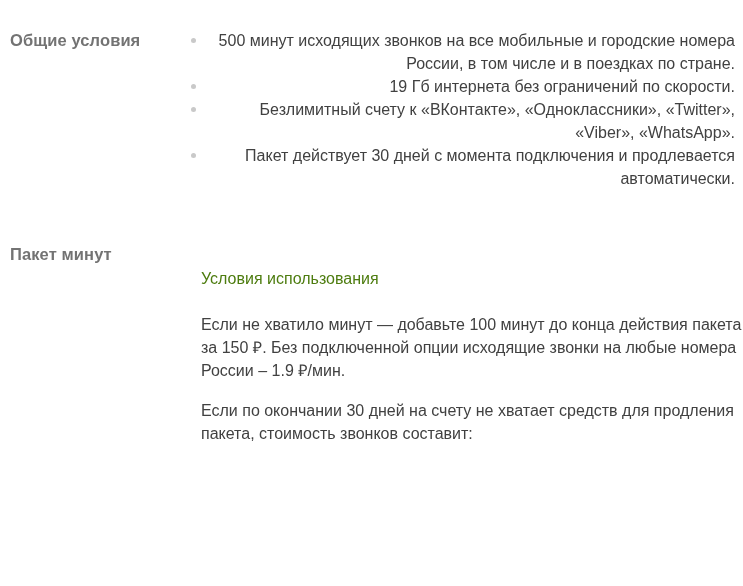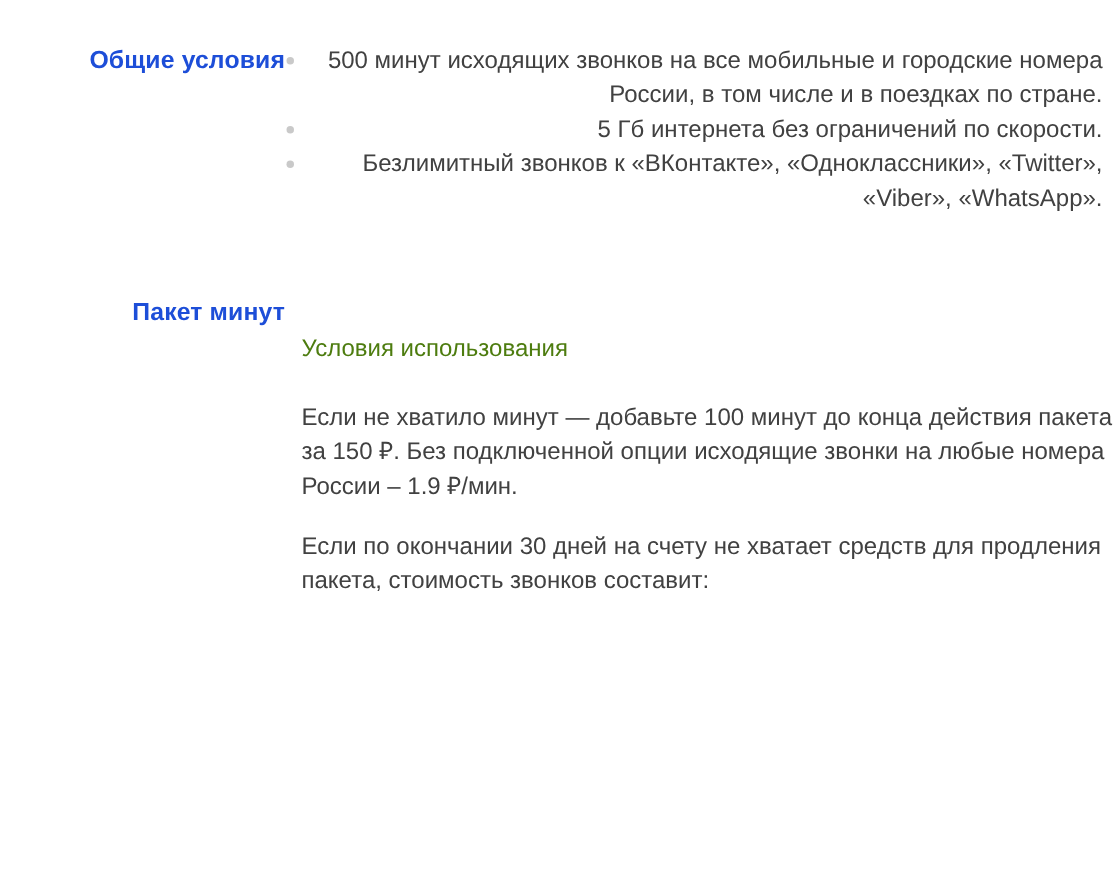--- a/index.html
+++ b/index.html
@@ -18,24 +18,23 @@
     font-size: 16px;
     line-height: 23px;
   }
   .section {
     display: grid;
     grid-template-columns: 180px 545px;
     align-items: start;
   }
   .section-title {
     font-weight: 700;
-    color: #1d4ed8;
+    color: #737373;
     font-size: 16.5px;
     letter-spacing: 0.1px;
-    text-align: right;
   }
   .section-body { max-width: 545px; }
   ul.bullet-list { list-style: none; }
   li.bullet-item {
     position: relative;
     padding-left: 15px;
     text-align: right;
   }
   .dot {
     position: absolute;
@@ -62,25 +61,29 @@
   <div class="section section-general">
     <div class="section-title">Общие условия</div>
     <div class="section-body">
       <ul class="bullet-list">
         <li class="bullet-item">
           <span class="dot"></span>
           <span>500 минут исходящих звонков на все мобильные и городские номера России, в том числе и в поездках по стране.</span>
         </li>
         <li class="bullet-item">
           <span class="dot"></span>
-          <span>5 Гб интернета без ограничений по скорости.</span>
+          <span>19 Гб интернета без ограничений по скорости.</span>
         </li>
         <li class="bullet-item">
           <span class="dot"></span>
-          <span>Безлимитный звонков к «ВКонтакте», «Одноклассники», «Twitter», «Viber», «WhatsApp».</span>
+          <span>Безлимитный счету к «ВКонтакте», «Одноклассники», «Twitter», «Viber», «WhatsApp».</span>
+        </li>
+        <li class="bullet-item">
+          <span class="dot"></span>
+          <span>Пакет действует 30 дней с момента подключения и продлевается автоматически.</span>
         </li>
       </ul>
     </div>
   </div>
 
   <div class="section section-minutes">
     <div class="section-title">Пакет минут</div>
     <div class="section-body">
 
 

